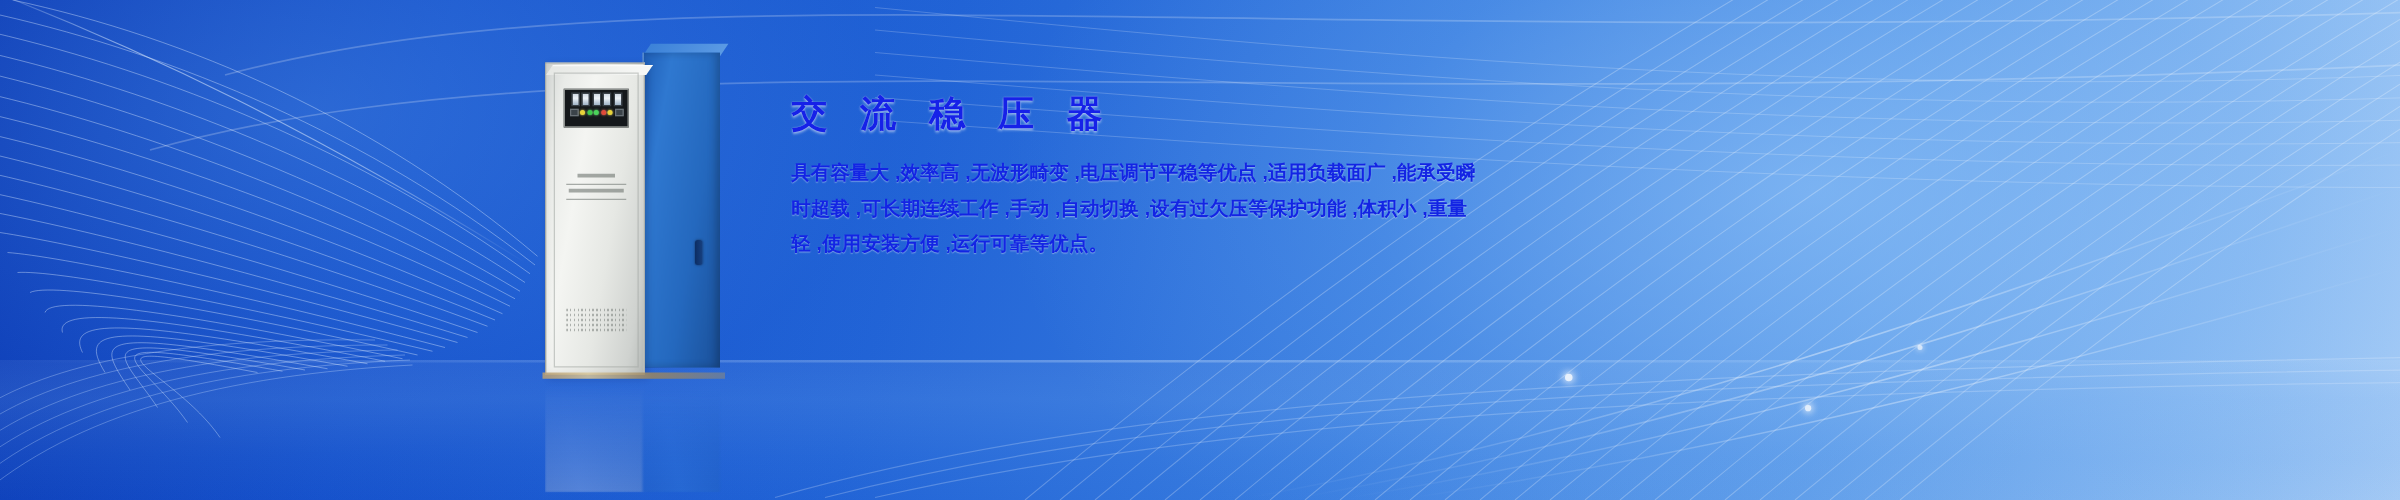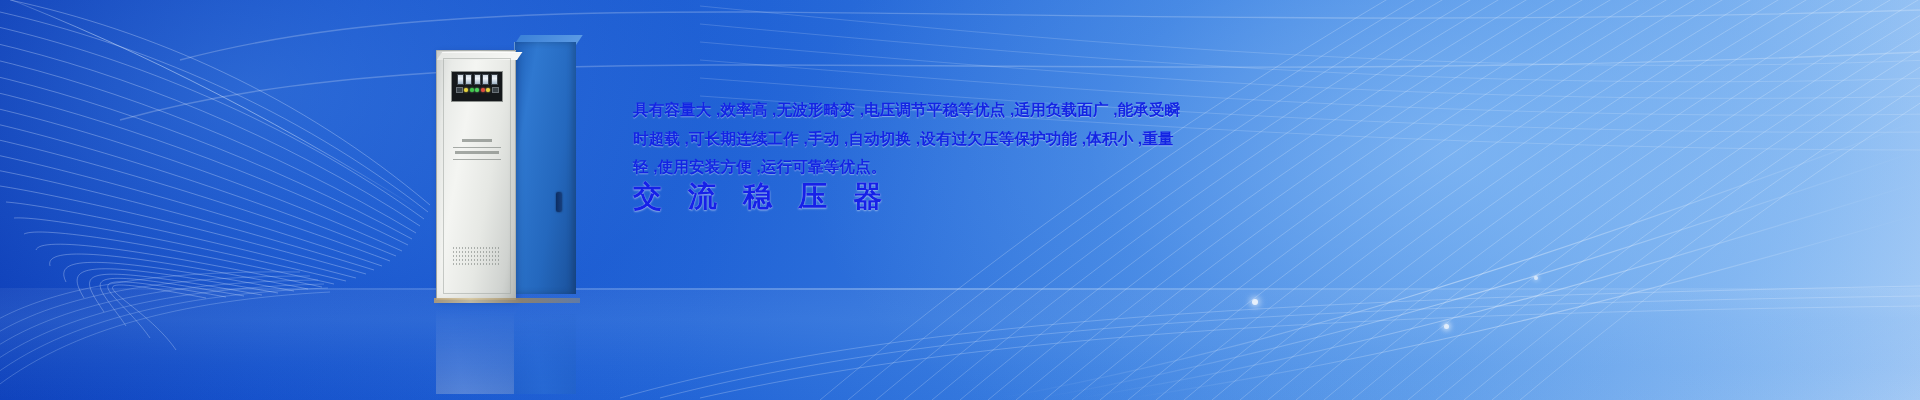--- a/index.html
+++ b/index.html
@@ -308,25 +308,25 @@
         <div class="mc-vent"></div>
         <div class="mc-vent"></div>
         <div class="mc-vent"></div>
       </div>
     </div>
 
     <div class="mc-base"></div>
   </div>
 
   <div id="textblock">
+    <div id="title">交 流 稳 压 器</div>
     <div id="desc">
       <div>具有容量大 ,效率高 ,无波形畸变 ,电压调节平稳等优点 ,适用负载面广 ,能承受瞬</div>
       <div>时超载 ,可长期连续工作 ,手动 ,自动切换 ,设有过欠压等保护功能 ,体积小 ,重量</div>
       <div>轻 ,使用安装方便 ,运行可靠等优点。</div>
     </div>
-    <div id="title">交 流 稳 压 器</div>
   </div>
 
   <div class="spark" style="left:1252px;top:299px;width:6px;height:6px;opacity:.85;box-shadow:0 0 6px 2px rgba(255,255,255,.75);"></div>
   <div class="spark" style="left:1444px;top:324px;width:5px;height:5px;opacity:.8;box-shadow:0 0 5px 2px rgba(255,255,255,.7);"></div>
   <div class="spark" style="left:1534px;top:276px;width:4px;height:4px;opacity:.7;box-shadow:0 0 4px 1px rgba(255,255,255,.6);"></div>
 
 </div>
 
 </body></html>

